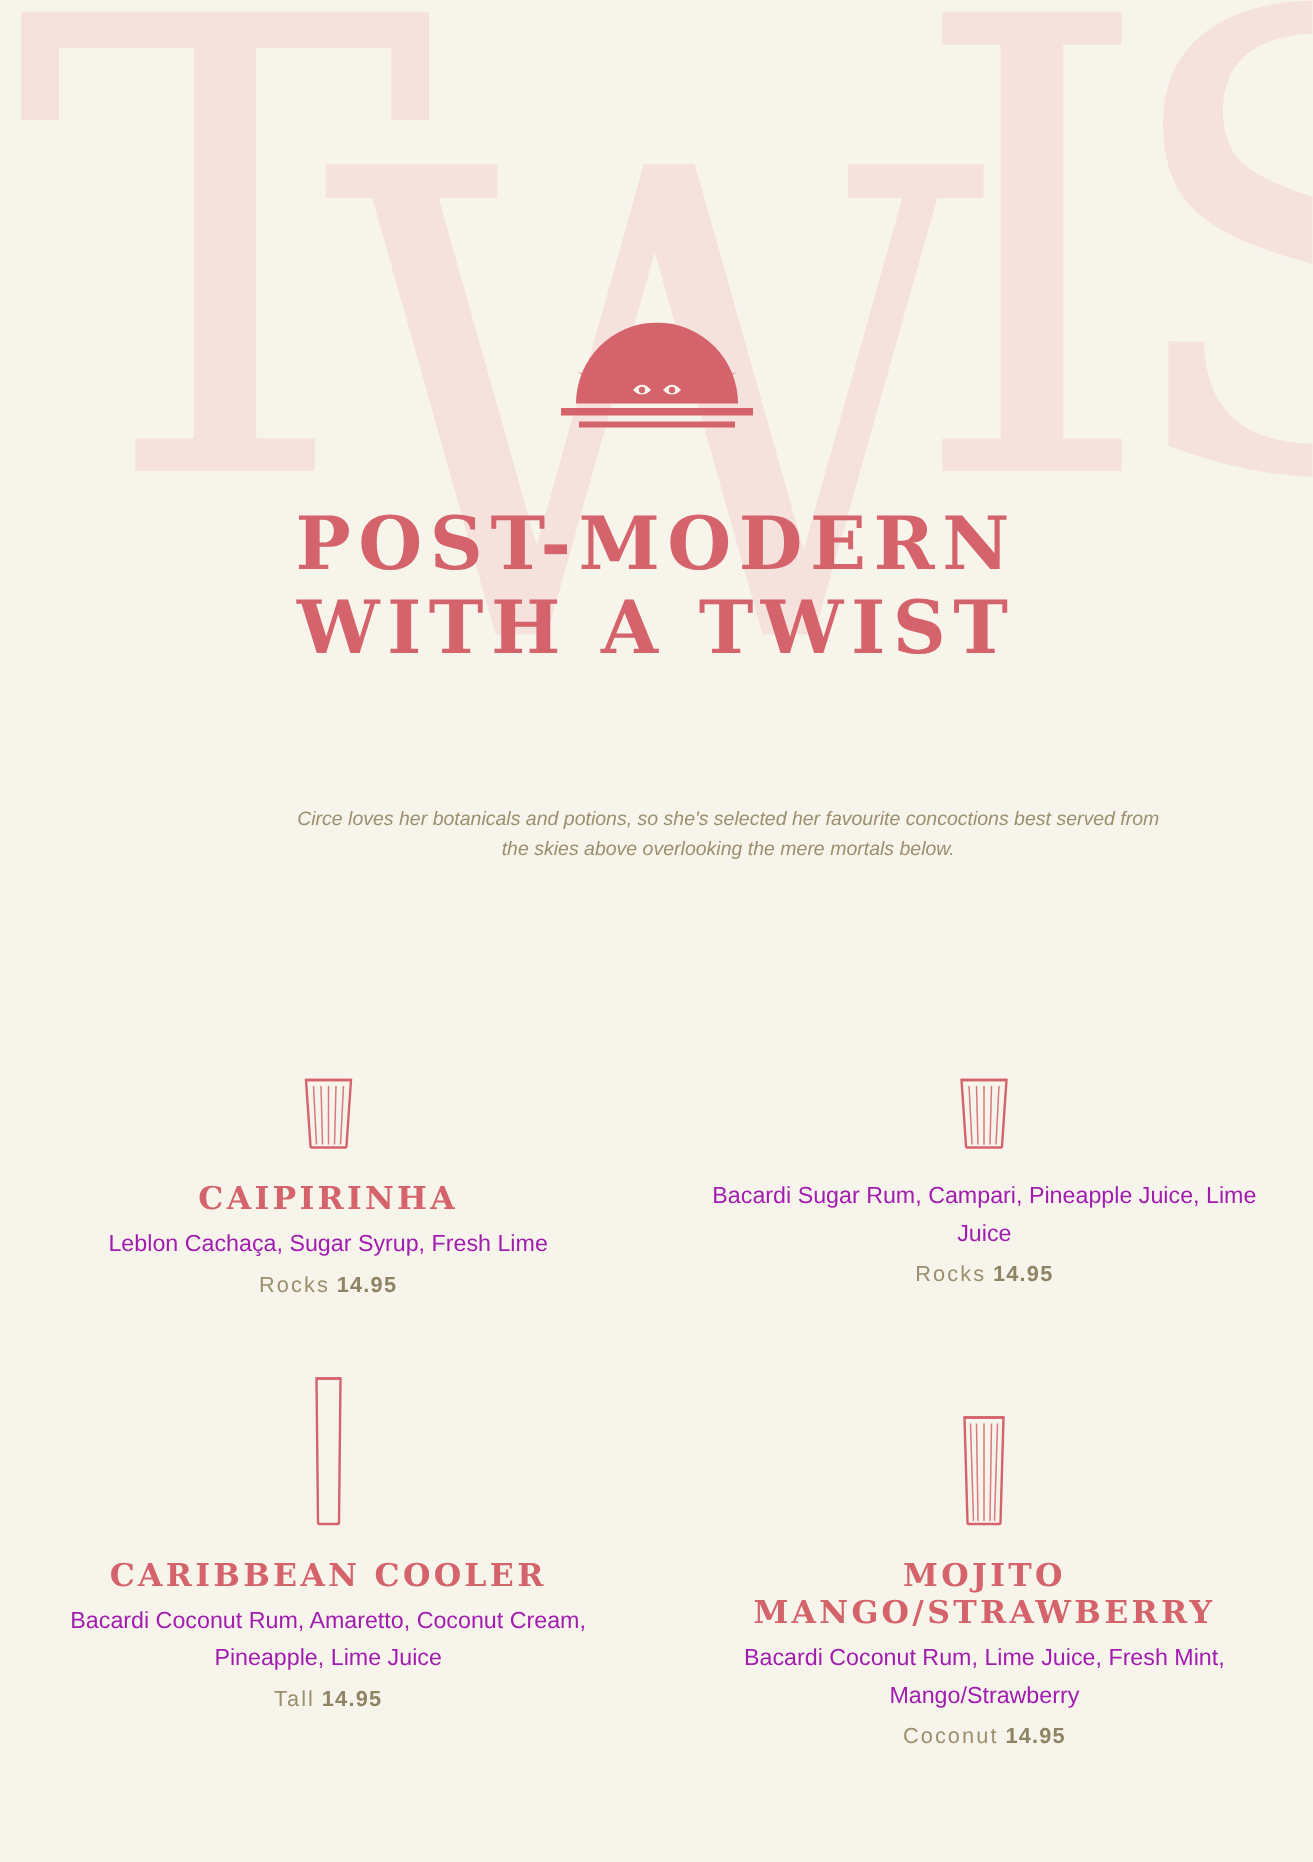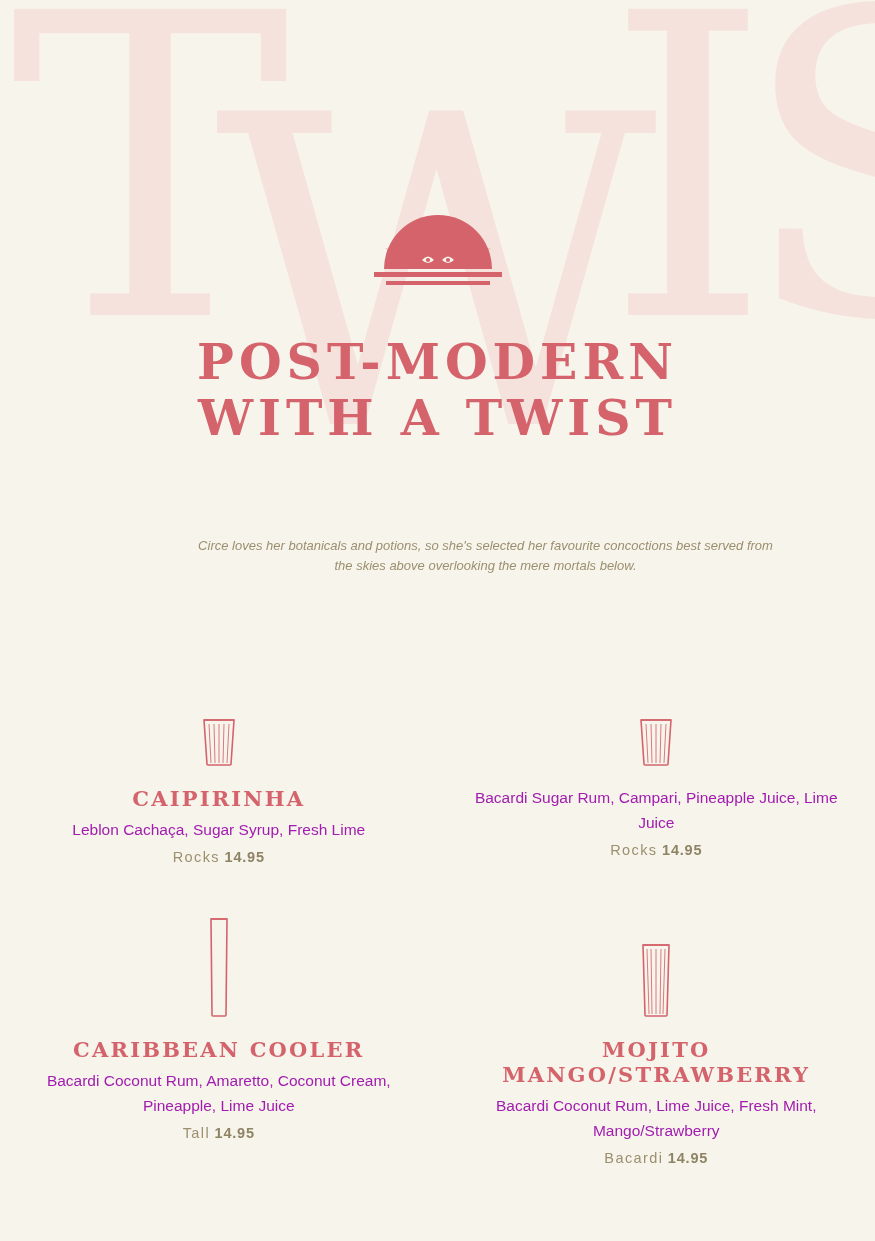--- a/index.html
+++ b/index.html
@@ -273,19 +273,19 @@
             <line x1="23" y1="34" x2="24" y2="99"></line>
             <line x1="28" y1="34" x2="28" y2="99"></line>
             <line x1="33" y1="34" x2="32" y2="99"></line>
             <line x1="37" y1="34" x2="35" y2="99"></line>
           </g>
         </svg>
       </div>
       <div class="drink-name">Mojito Mango/Strawberry</div>
       <div class="drink-desc">Bacardi Coconut Rum, Lime Juice, Fresh Mint, Mango/Strawberry</div>
       <div class="drink-price">
-        <span class="serve">Bacardi</span>
+        <span class="serve">Coconut</span>
         <span class="amount">14.95</span>
       </div>
     </div>
 
   </div>
 </div>
 
 </body></html>

